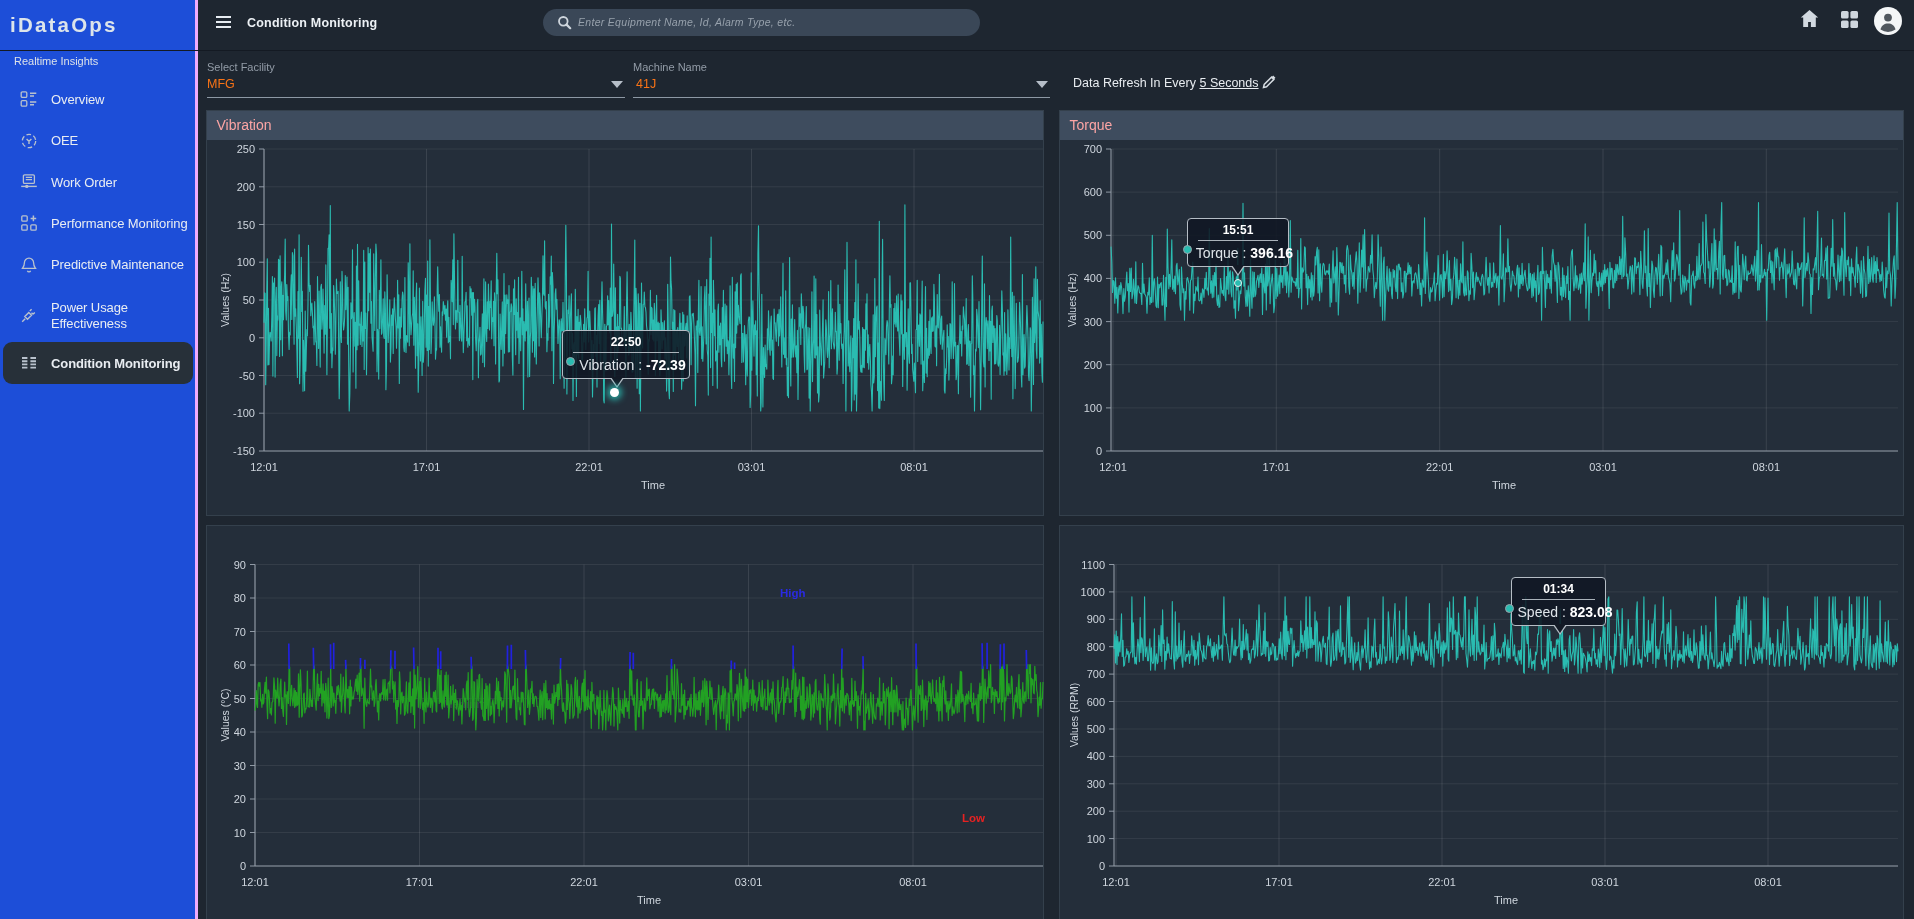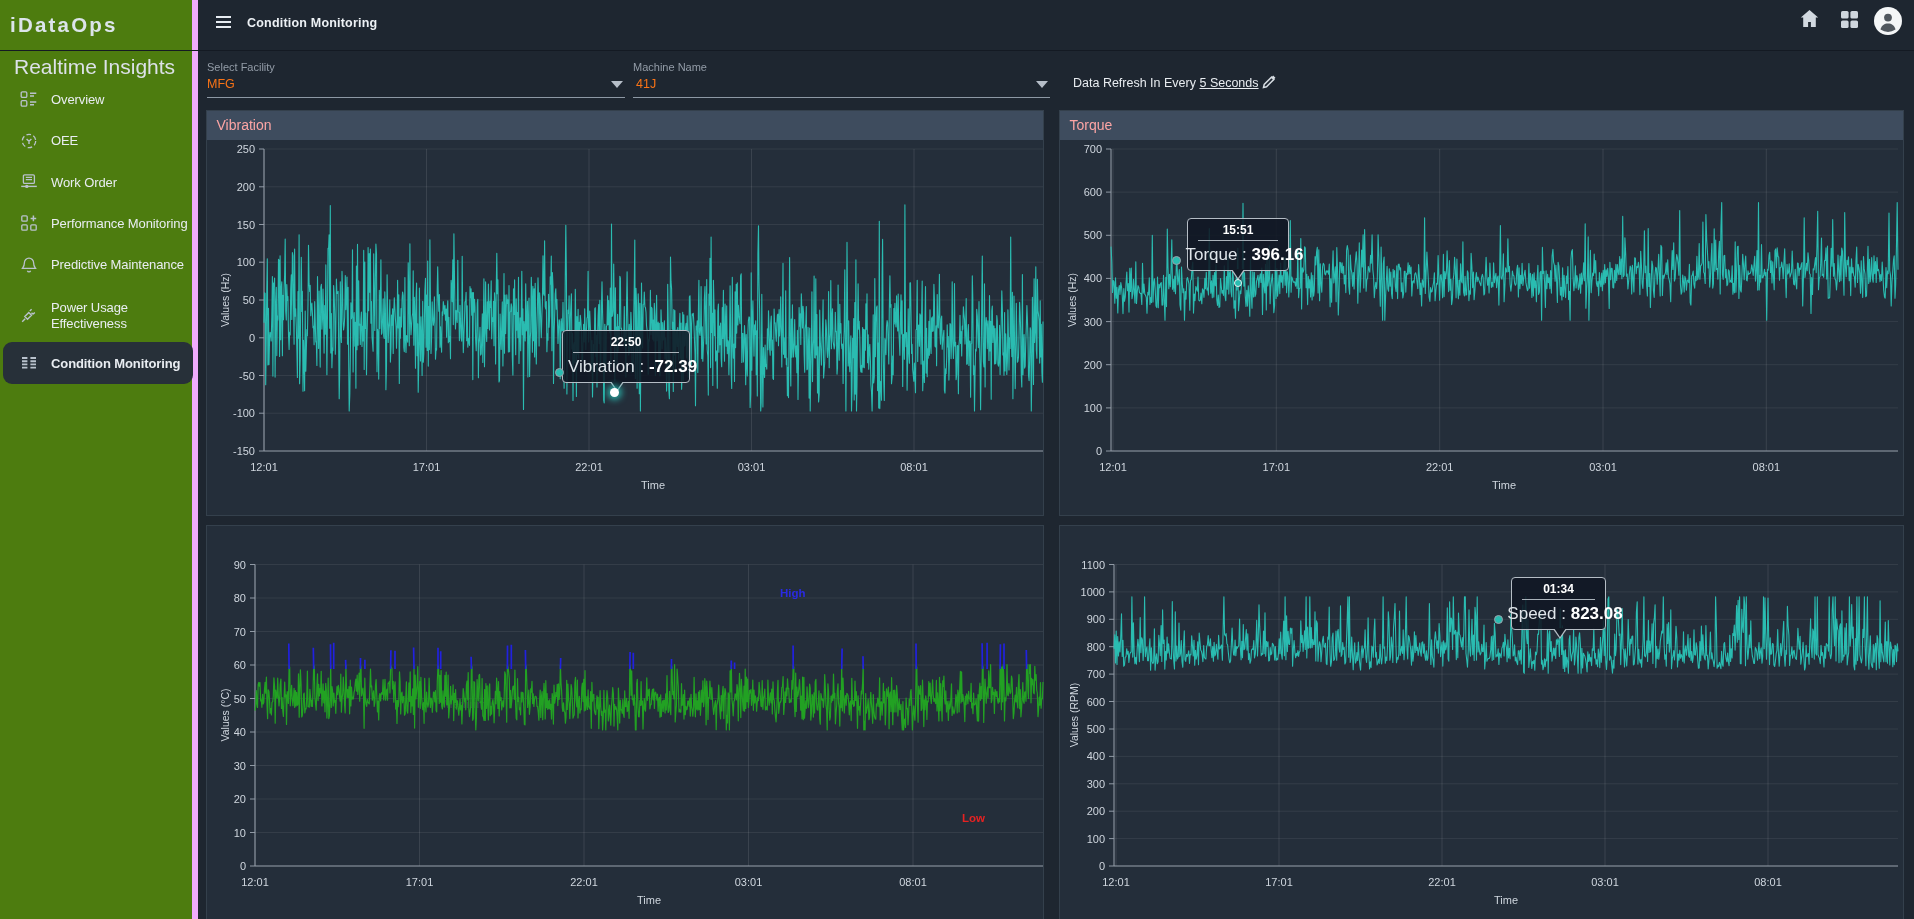--- a/index.html
+++ b/index.html
@@ -1,18 +1,18 @@
 <!DOCTYPE html>
 <html><head><meta charset="utf-8"><style>
 *{margin:0;padding:0;box-sizing:border-box}
 html,body{width:1914px;height:919px;overflow:hidden;background:#1e2630;font-family:"Liberation Sans",sans-serif}
-.sidebar{position:absolute;left:0;top:0;width:198px;height:919px;background:#4d7c0f;border-right:6px solid #f0abfc}
+.sidebar{position:absolute;left:0;top:0;width:198px;height:919px;background:#1d4ed8;border-right:3px solid #f0abfc}
 .logo{position:absolute;left:10px;top:13px;font-size:20.5px;font-weight:700;color:#dce4ea;letter-spacing:2.2px}
 .hdiv{position:absolute;left:0;top:50px;width:1914px;height:1px;background:#141a23;z-index:3}
-.nav-h{position:absolute;left:14px;top:55px;font-size:21px;color:#dce1e8}
+.nav-h{position:absolute;left:14px;top:55px;font-size:11px;color:#dce1e8}
 .mi{position:absolute;left:20px}
 .mtext{position:absolute;left:51px;line-height:16px;white-space:nowrap;font-size:13px;letter-spacing:-0.1px}
 .pill{position:absolute;left:3px;top:342px;width:190px;height:42px;background:#273039;border-radius:9px}
 .topbar{position:absolute;left:199px;top:0;width:1715px;height:50px;background:#1e2630}
 .burger{position:absolute;left:17px;top:16px;width:15px}
 .burger div{height:2px;background:#e6ebf1;margin-bottom:3px}
 .ttl{position:absolute;left:48px;top:16px;font-size:12.5px;font-weight:700;color:#edf1f5;letter-spacing:.2px}
 .search{position:absolute;left:344px;top:9px;width:437px;height:27px;background:#3a4757;border-radius:16px}
 .search .ph{position:absolute;left:35px;top:7px;font-size:10.5px;font-style:italic;color:#97a1ac;letter-spacing:.3px}
 .tic{position:absolute;top:8px}
@@ -24,21 +24,21 @@
 .refresh{position:absolute;left:1073px;top:75px;font-size:12.5px;color:#e8ecf0;white-space:nowrap}
 .panel{position:absolute;background:#242e3a;border:1px solid #34404c}
 .phead{position:absolute;left:0;top:0;width:100%;height:29px;background:#3e4c5e;color:#fca5a5;font-size:14px;line-height:28px;padding-left:9.5px}
 .cs{position:absolute;left:0;top:0}
 .tl{font-size:11px;fill:#cfd6de;font-family:"Liberation Sans",sans-serif}
 .tl2{font-size:10.5px;fill:#cfd6de;font-family:"Liberation Sans",sans-serif}
 .sl{font-size:11.5px;font-weight:700;font-family:"Liberation Sans",sans-serif}
 .tip{position:absolute;background:rgba(16,23,35,0.88);border:1px solid #b5bdc5;border-radius:4px;z-index:5;text-align:center;padding:4px 0 5px}
 .tt{font-size:12px;font-weight:700;color:#fff}
 .sep{height:1px;background:#aab2ba;margin:3px 10px 4px}
-.tb{font-size:17px;color:#dfe5ea;display:flex;align-items:flex-end;justify-content:center;white-space:nowrap}
+.tb{font-size:14px;color:#dfe5ea;display:flex;align-items:flex-start;justify-content:center;white-space:nowrap}
 .tb b{color:#fff}
 .dot{width:9px;height:9px;flex:0 0 9px;border-radius:50%;background:#2abcb1;border:1.5px solid #9aa2aa;display:inline-block;margin-right:4px}
 .po{position:absolute;bottom:-10px;border:7px solid transparent;border-top:10px solid #b5bdc5;border-bottom:0}
 .pi{position:absolute;bottom:-8px;border:6px solid transparent;border-top:9px solid #131a26;border-bottom:0}
 .mark{position:absolute;border-radius:50%;z-index:6}
 </style></head><body>
 <div class="sidebar" style="color:#e9edf2">
  <div class="logo">iDataOps</div>
  <div class="nav-h">Realtime Insights</div>
  <svg class="mi" width="18" height="18" viewBox="0 0 18 18" style="position:absolute;left:20px;top:90px">
@@ -83,20 +83,27 @@
     </svg>
     <div class="mtext" style="top:356px;font-weight:700">Condition Monitoring</div>
 </div>
 <div class="topbar">
  <div class="burger">
       <div></div>
       <div></div>
       <div></div>
     </div>
  <div class="ttl">Condition Monitoring</div>
+ <div class="search">
+  <svg class="tic" style="left:14px;top:6px" width="15" height="15" viewBox="0 0 15 15">
+        <circle cx="6.3" cy="6.3" r="4.3" fill="none" stroke="#cfd6dd" stroke-width="1.8"></circle>
+        <line x1="9.6" y1="9.6" x2="13.2" y2="13.2" stroke="#cfd6dd" stroke-width="2.2" stroke-linecap="round"></line>
+      </svg>
+  <div class="ph">Enter Equipment Name, Id, Alarm Type, etc.</div>
+ </div>
  <svg class="tic" style="left:1600px" width="21" height="21" viewBox="0 0 21 21">
       <path d="M10.5 2L1.8 9.6h2.4V19h4.9v-5.1h2.8V19h4.9V9.6h2.4z" fill="#d2d9e0"></path>
     </svg>
  <svg class="tic" style="left:1641px;top:10px" width="19" height="19" viewBox="0 0 19 19">
       <g fill="#cfd6dd">
         <rect x="1" y="1" width="7.6" height="7.6" rx="1.6"></rect>
         <rect x="10.4" y="1" width="7.6" height="7.6" rx="1.6"></rect>
         <rect x="1" y="10.4" width="7.6" height="7.6" rx="1.6"></rect>
         <rect x="10.4" y="10.4" width="7.6" height="7.6" rx="1.6"></rect>
       </g>

